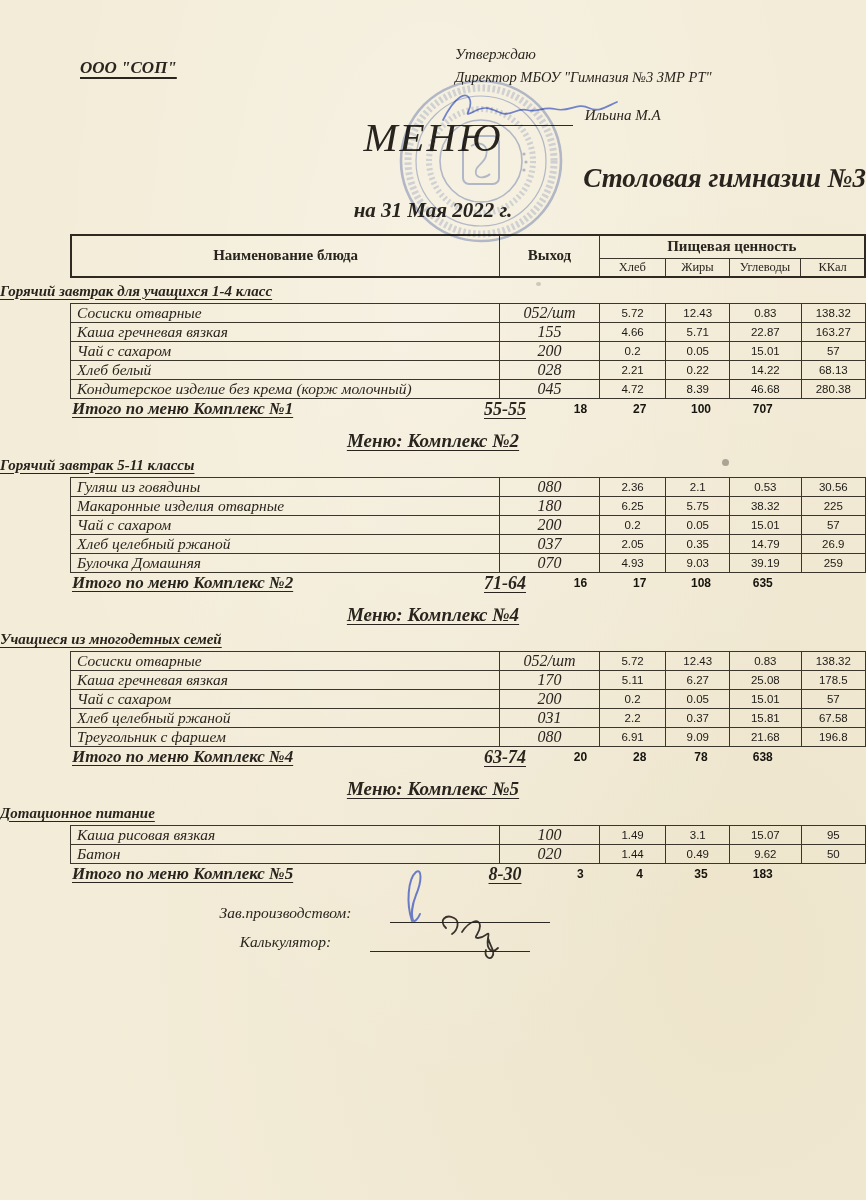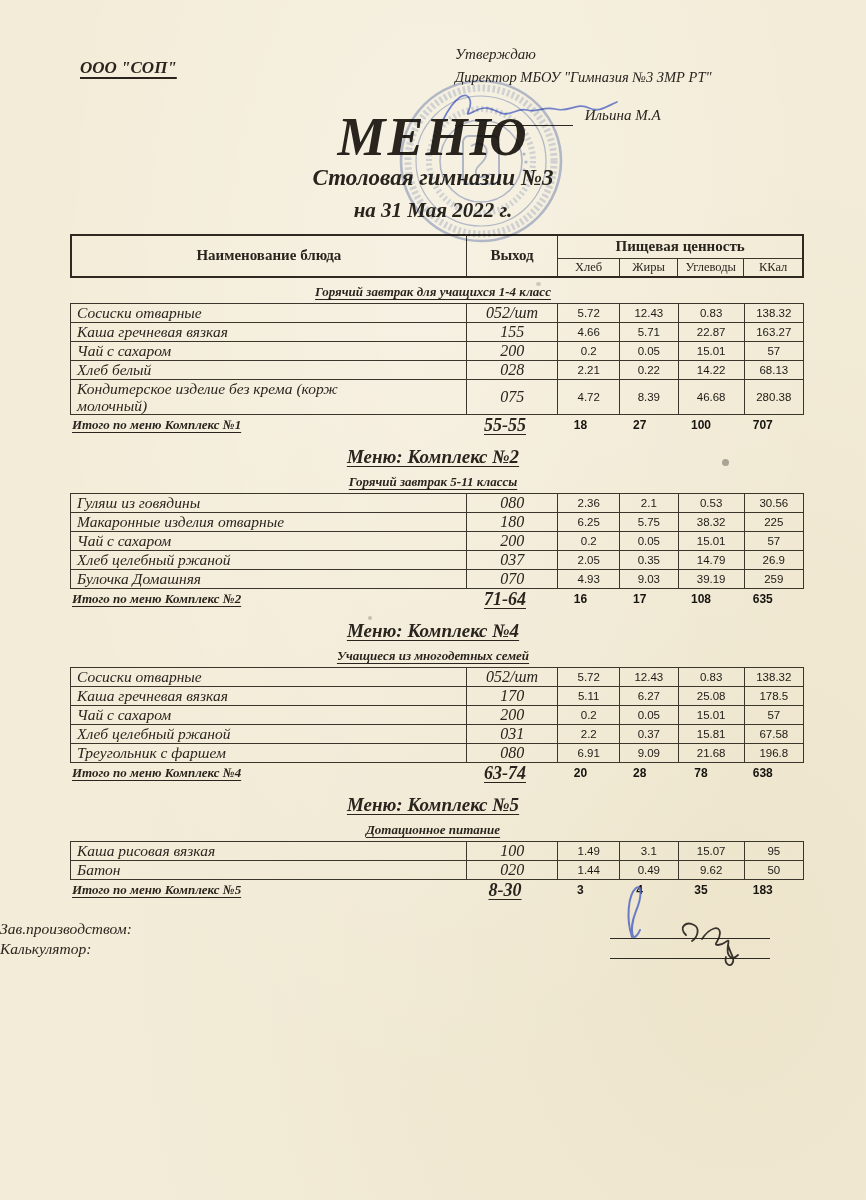--- a/index.html
+++ b/index.html
@@ -44,26 +44,26 @@
   .approval-sig{position:absolute;left:-18px;top:-30px;width:185px;height:46px;}
 
   
   .stamp{
     position:absolute;left:396px;top:76px;width:170px;height:170px;
     opacity:.55;mix-blend-mode:multiply;pointer-events:none;z-index:5;
   }
 
   
   .titleblock{padding-top:114px;text-align:center;position:relative;z-index:2;}
-  .doc-title{font-size:54px;font-weight:bold;font-style:italic;line-height:46px;letter-spacing:2px;}
-  .doc-sub{font-size:23px;font-weight:bold;font-style:italic;line-height:36px;}
+  .doc-title{font-size:41px;font-weight:normal;font-style:italic;line-height:46px;letter-spacing:2px;}
+  .doc-sub{font-size:27px;font-weight:bold;font-style:italic;line-height:36px;text-align:right;}
   .doc-date{font-size:21px;font-weight:bold;font-style:italic;line-height:29px;}
 
   
-  table{border-collapse:collapse;table-layout:fixed;width:734px;margin-left:70px;}
+  table{border-collapse:collapse;table-layout:fixed;width:796px;margin-left:70px;}
   .hdr-table{margin-top:9px;border:2.2px solid #2e2a22;}
   .hdr-table td{
     border:1.5px solid var(--line);
     font-weight:bold;font-size:15px;text-align:center;vertical-align:middle;
     height:23px;padding:1px 2px;
   }
   .hdr-table td.subh{font-weight:normal;font-size:12.5px;height:17px;}
 
   .menu-table{border:1.8px solid #2e2a22;}
   .menu-table td{
@@ -83,48 +83,48 @@
   }
 
   
   .section{position:relative;}
   .sec-title{
     margin-top:9px;text-align:center;
     font-size:19px;font-weight:bold;font-style:italic;line-height:23px;
     text-decoration:underline;text-underline-offset:3px;text-decoration-thickness:1.4px;
   }
   .sec-sub{
-    margin-top:4px;margin-bottom:2px;text-align:center;
-    font-size:13px;font-weight:bold;font-style:italic;line-height:19px;
+    margin-top:4px;margin-bottom:2px;
+    font-size:15px;font-weight:bold;font-style:italic;line-height:19px;
     text-decoration:underline;text-underline-offset:3px;text-decoration-thickness:1.3px;
   }
 
   
   .total-row{
     width:722px;margin-left:70px;height:21px;
     display:grid;grid-template-columns:54% 12.5% 8.4% 8% 9% 8.1%;
     align-items:center;
   }
   .t-label{
-    font-size:13px;font-weight:bold;font-style:italic;
+    font-size:17px;font-weight:bold;font-style:italic;
     text-decoration:underline;text-underline-offset:3px;padding-left:2px;
     white-space:nowrap;
   }
   .t-out{
     text-align:center;font-size:18px;font-weight:bold;font-style:italic;
     text-decoration:underline;text-underline-offset:3px;
   }
   .t-num{
     font-family:"Liberation Sans","DejaVu Sans",sans-serif;
     font-size:12px;font-weight:bold;text-align:center;color:#16140f;
   }
 
   
   .footer{margin-top:18px;width:770px;font-style:italic;}
-  .f-row{display:flex;justify-content:space-between;align-items:flex-end;gap:32px;}
+  .f-row{display:flex;justify-content:center;align-items:flex-end;margin-top:9px;gap:32px;}
   .f-label{font-size:15.5px;line-height:20px;}
   .f-line{
     position:relative;display:inline-block;width:160px;height:16px;
     border-bottom:1.7px solid #2c2822;margin-left:7px;
   }
   .f-sig{position:absolute;pointer-events:none;}
   .f-sig.blue{left:-4px;top:-40px;width:46px;height:56px;}
   .f-sig.black{left:58px;top:-26px;width:86px;height:50px;}
 
   
@@ -234,21 +234,21 @@
           <tr>
             <td class="dish">Хлеб белый</td>
             <td class="out">028</td>
             <td class="num">2.21</td>
             <td class="num">0.22</td>
             <td class="num">14.22</td>
             <td class="num">68.13</td>
           </tr>
           <tr>
             <td class="dish">Кондитерское изделие без крема (корж молочный)</td>
-            <td class="out">075</td>
+            <td class="out">045</td>
             <td class="num">4.72</td>
             <td class="num">8.39</td>
             <td class="num">46.68</td>
             <td class="num">280.38</td>
           </tr>
         </tbody>
     </table>
     <div class="total-row">
       <div class="t-label">Итого по меню Комплекс №1</div>
       <div class="t-out">55-55</div>

